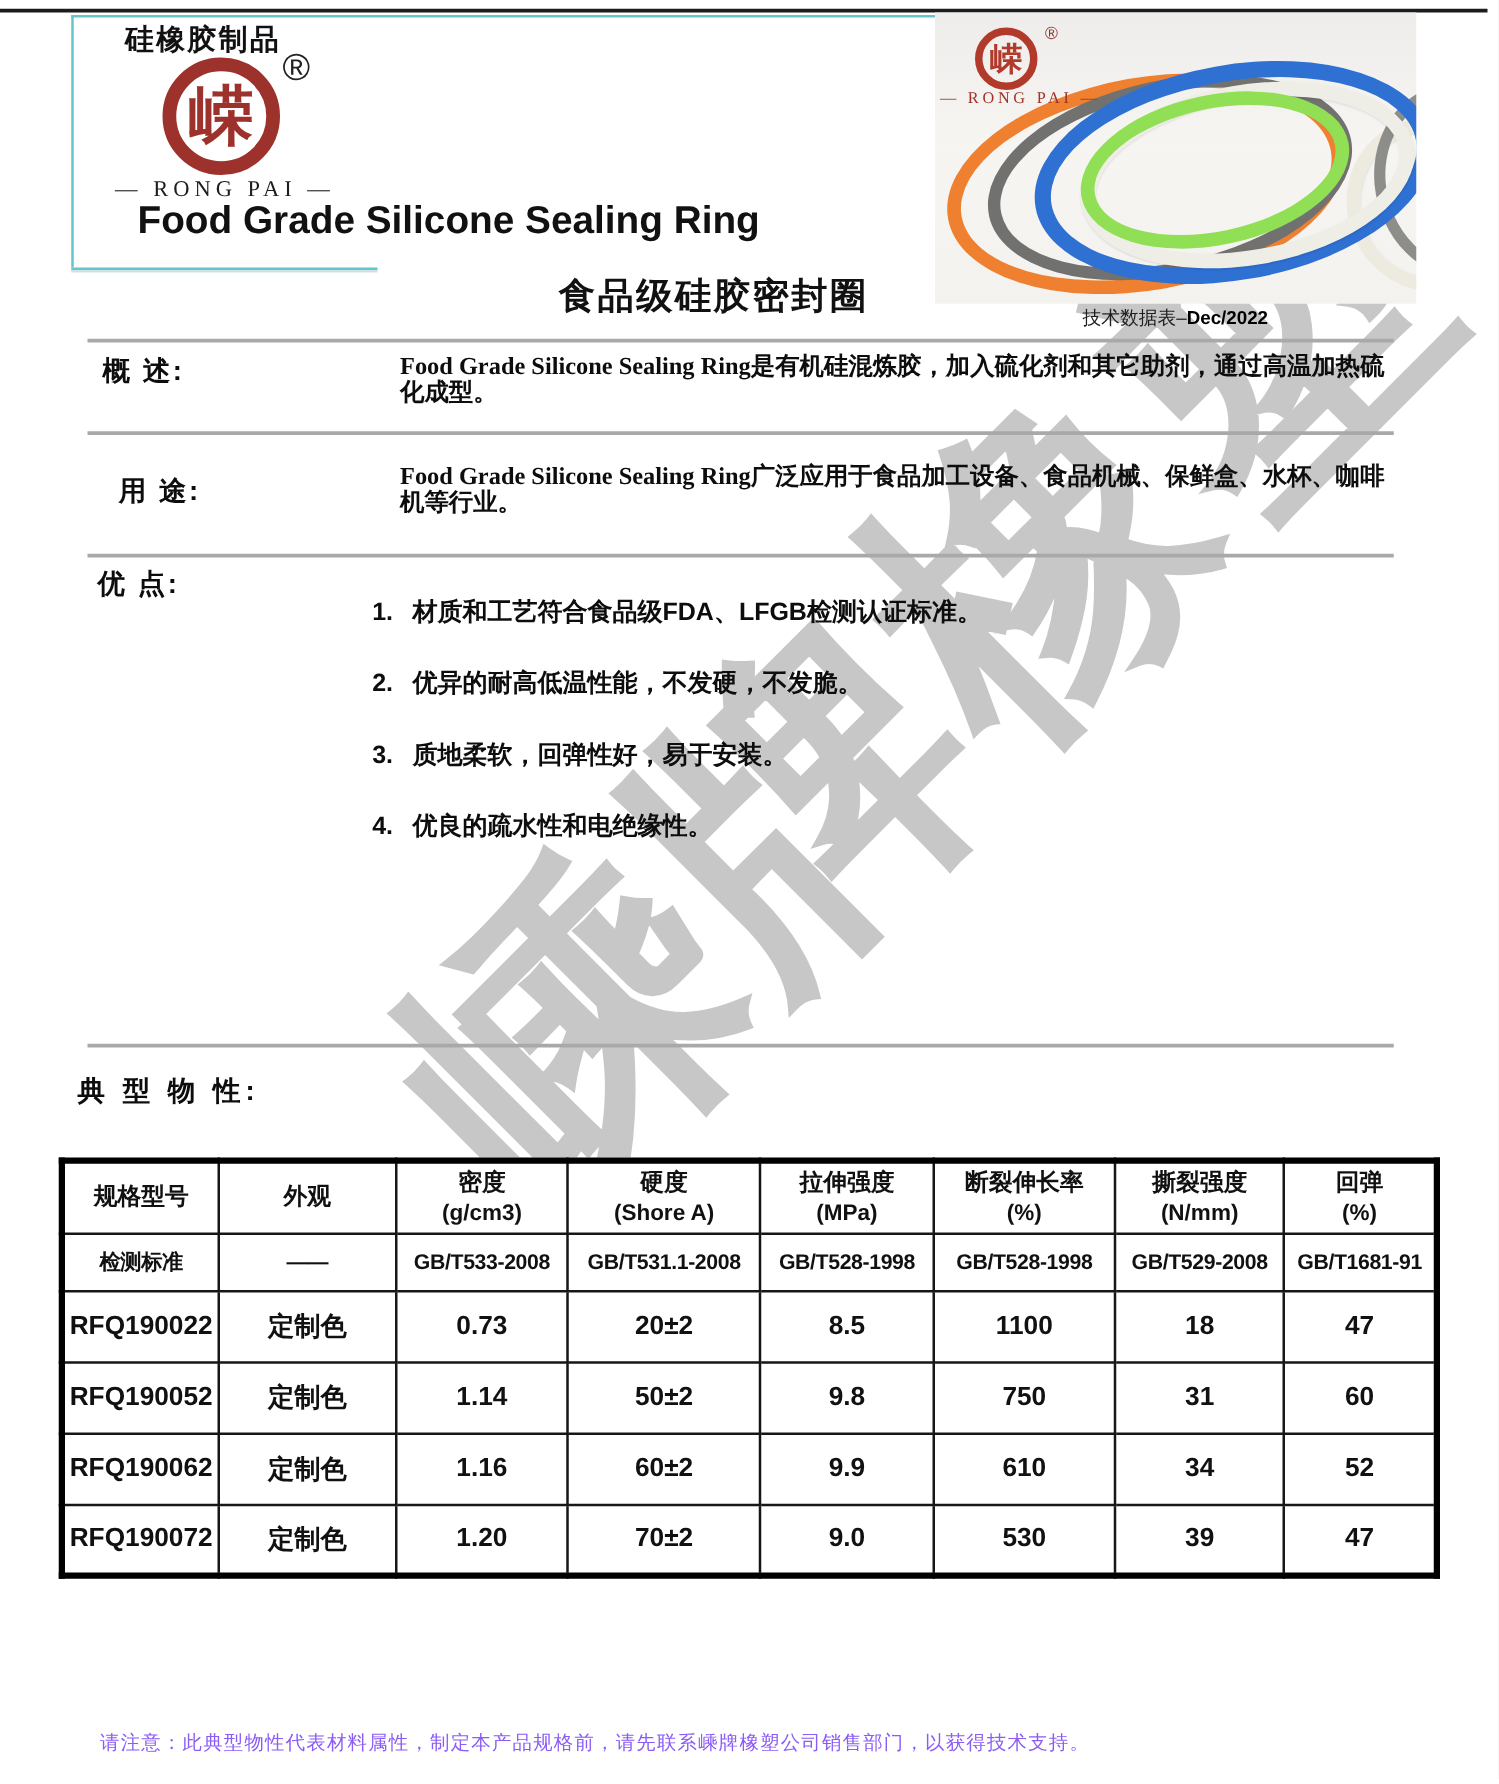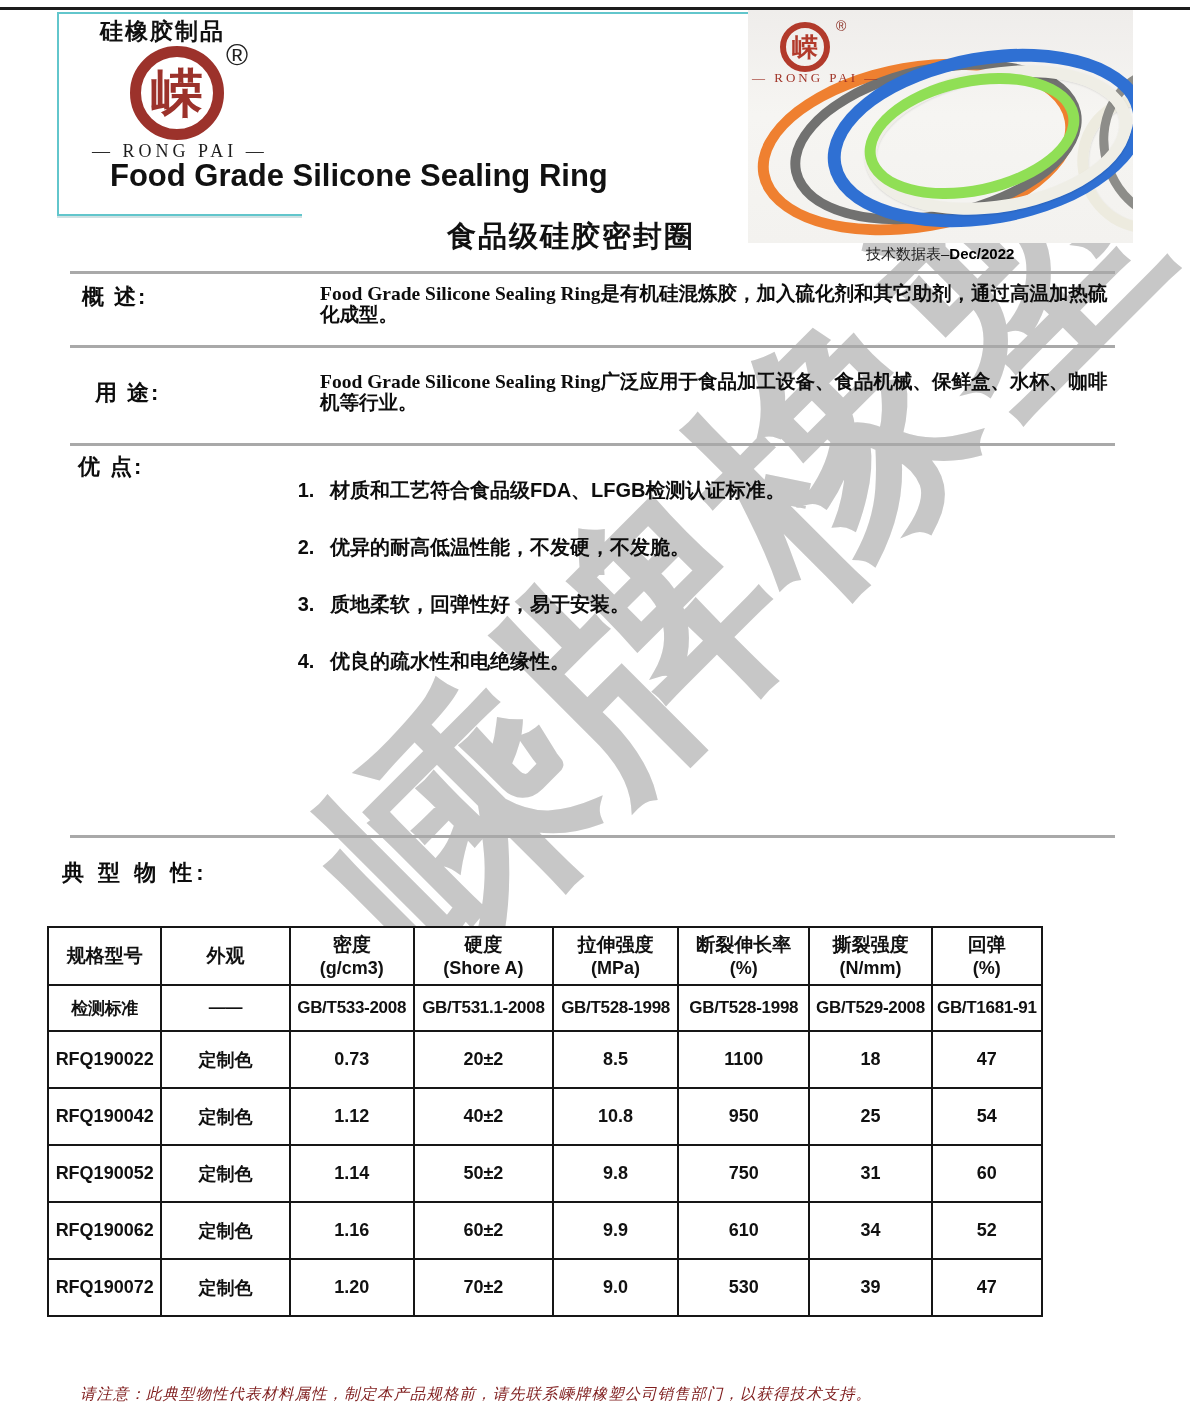--- a/index.html
+++ b/index.html
@@ -91,36 +91,36 @@
 
   .advantages{
     left:292px; top:478px; width:760px; margin:0; padding-left:28px;
     font-size:20px; font-weight:bold; color:#0d0d0d;
   }
   .advantages li{margin-bottom:32px; padding-left:10px; line-height:25px;}
 
   .props-heading{left:62px; top:858px; font-size:22px; font-weight:bold; letter-spacing:4px;}
 
   .props-table{
-    left:47px; top:926px; width:996px; border-collapse:collapse; table-layout:fixed;
-    background:#ffffff; border:2px solid #000000;
+    left:47px; top:926px; width:1105px; border-collapse:collapse; table-layout:fixed;
+    background:#ffffff; border:5px solid #000000;
   }
   .props-table th,.props-table td{
     border:2px solid #161616; text-align:center; vertical-align:middle;
     padding:0 2px; overflow:hidden;
   }
   .props-table tr.hdr{height:58px;}
   .props-table tr.std{height:46px;}
   .props-table tr.data{height:57px;}
   .props-table .h1{font-size:19px; font-weight:bold; line-height:24px;}
   .props-table .h2{font-size:18px; font-weight:bold; line-height:22px;}
-  .props-table td{font-size:18px; font-weight:bold; white-space:nowrap;}
+  .props-table td{font-size:21px; font-weight:bold; white-space:nowrap;}
   .props-table tr.std td{font-size:17px; letter-spacing:-0.3px;}
 
-  .footer-note{left:80px; top:1384px; font-size:15.5px; color:#7f1d1d; letter-spacing:1px;font-style:italic;}
+  .footer-note{left:80px; top:1384px; font-size:15.5px; color:#8b5cf6; letter-spacing:1px;}
 </style>
 </head>
 <body>
 
 <div class="page">
 
   <div class="abs top-rule"></div>
 
   <div class="abs watermark">嵊牌橡塑</div>
 
@@ -235,30 +235,20 @@
           <td>RFQ190022</td>
           <td>定制色</td>
           <td>0.73</td>
           <td>20±2</td>
           <td>8.5</td>
           <td>1100</td>
           <td>18</td>
           <td>47</td>
         </tr>
         <tr class="data">
-          <td>RFQ190042</td>
-          <td>定制色</td>
-          <td>1.12</td>
-          <td>40±2</td>
-          <td>10.8</td>
-          <td>950</td>
-          <td>25</td>
-          <td>54</td>
-        </tr>
-        <tr class="data">
           <td>RFQ190052</td>
           <td>定制色</td>
           <td>1.14</td>
           <td>50±2</td>
           <td>9.8</td>
           <td>750</td>
           <td>31</td>
           <td>60</td>
         </tr>
         <tr class="data">

